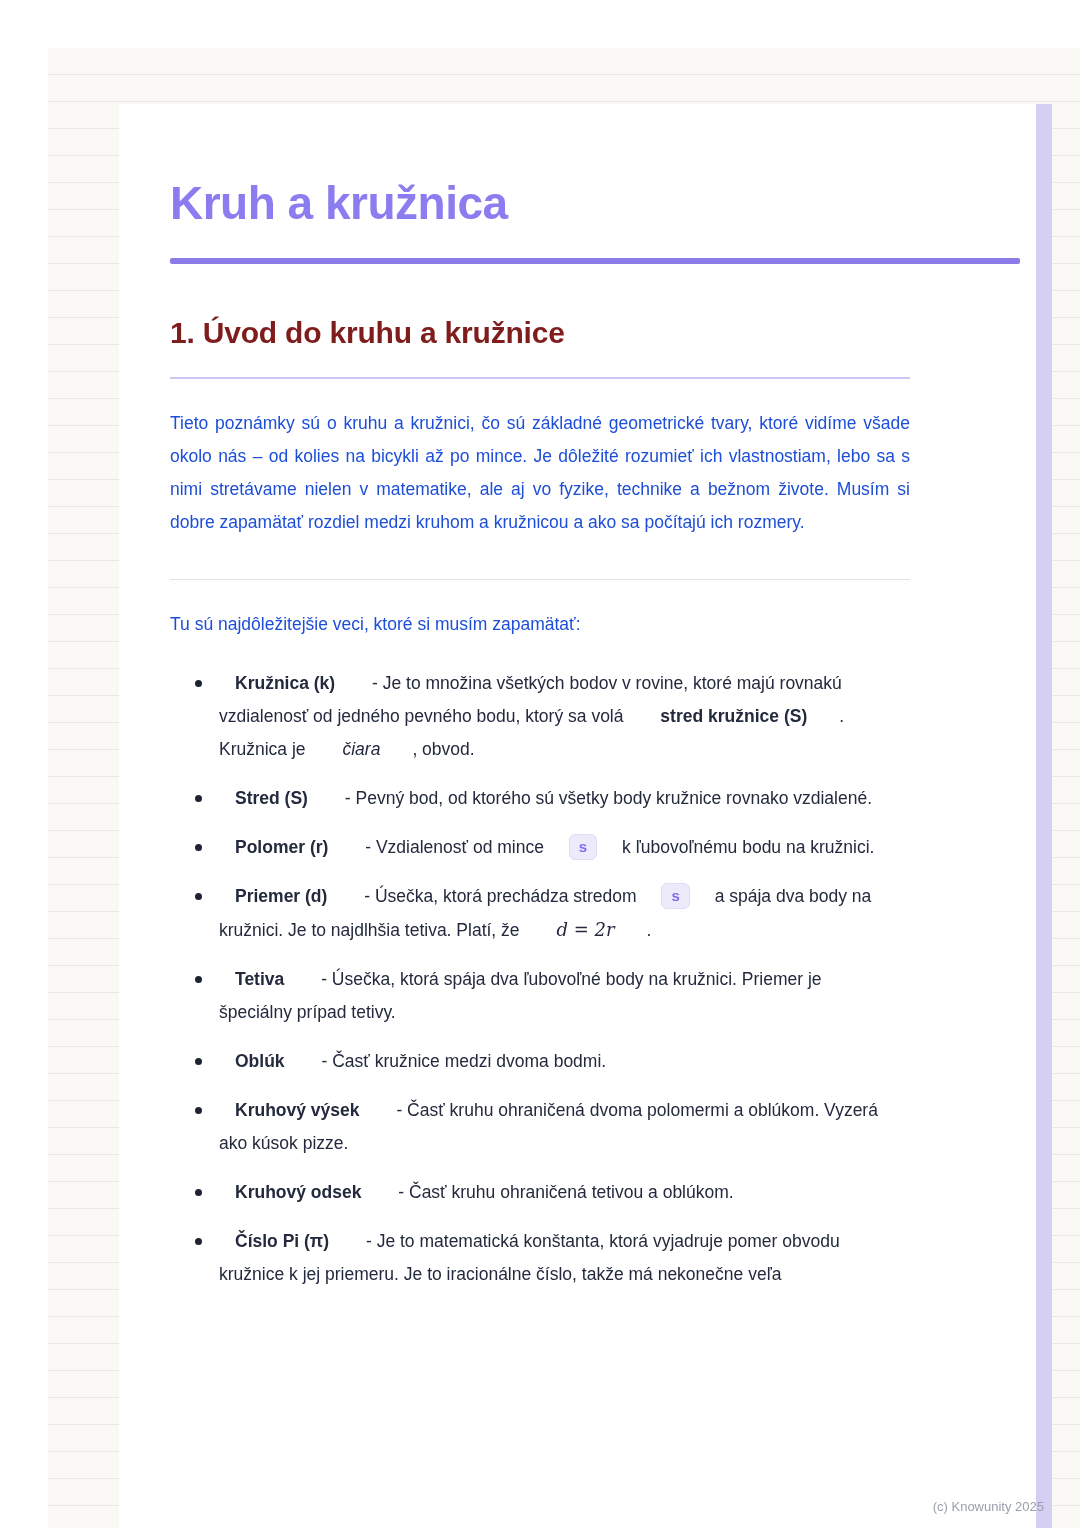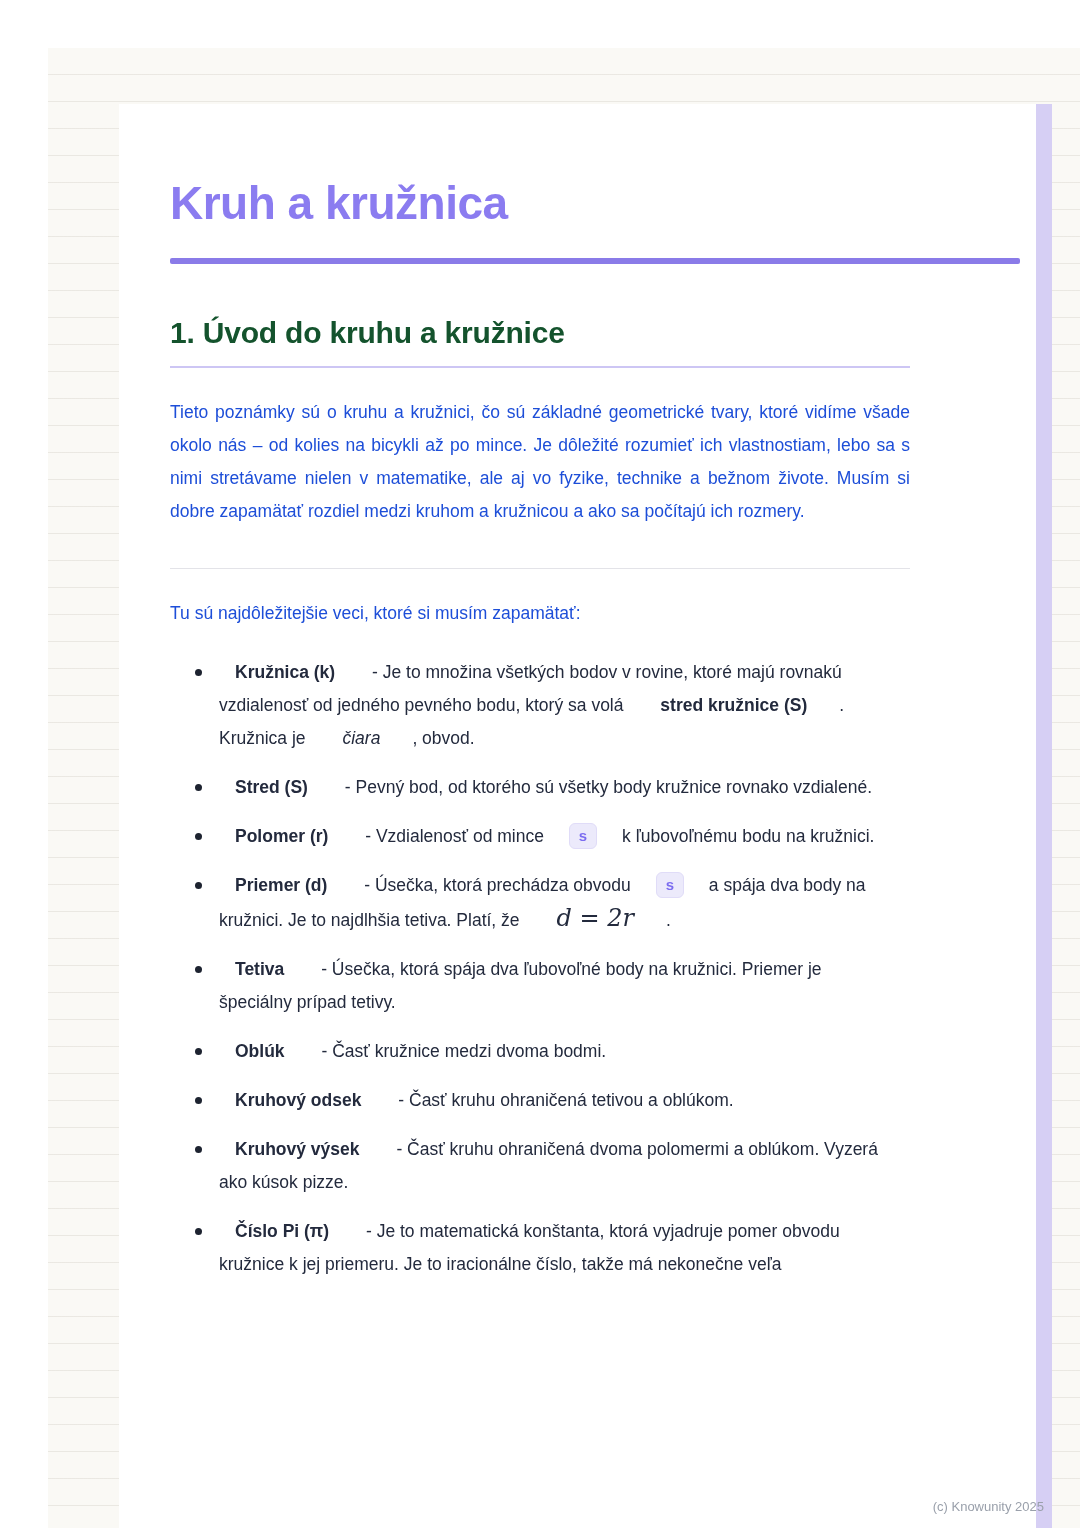--- a/index.html
+++ b/index.html
@@ -53,22 +53,22 @@
     border-radius: 2px;
     background: #8a7be8;
   }
 
   h2.section-heading {
     margin-top: 52px;
     width: 740px;
     font-size: 30px;
     font-weight: 700;
     letter-spacing: -0.2px;
-    color: #14532d;
-    padding-bottom: 16px;
+    color: #7f1d1d;
+    padding-bottom: 27px;
     border-bottom: 2px solid #cdc6f4;
   }
 
   .body-text {
     margin-top: 28px;
     width: 740px;
     font-size: 17.5px;
     line-height: 33px;
     color: #1d4ed8;
   }
@@ -103,21 +103,21 @@
     height: 7px;
     border-radius: 50%;
     background: #1d2330;
   }
 
   .seg-bold { font-weight: 700; }
   .seg-italic { font-style: italic; }
   .seg-math {
     font-family: "DejaVu Serif", serif;
     font-style: italic;
-    font-size: 24px;
+    font-size: 18px;
   }
   .seg-badge {
     display: inline-block;
     background: #eceafb;
     border: 1px solid #e0dcf8;
     color: #7b6cf0;
     border-radius: 6px;
     padding: 0 9px;
     margin: 0 4px;
     font-size: 15px;
@@ -152,25 +152,25 @@
 
     <hr class="divider">
 
 
     <p class="body-text">Tu sú najdôležitejšie veci, ktoré si musím zapamätať:</p>
 
     <ul class="def-list" id="bullet-list">
         <li><span class="seg-bold">Kružnica (k)</span><span class="seg-text"> - Je to množina všetkých bodov v rovine, ktoré majú rovnakú vzdialenosť od jedného pevného bodu, ktorý sa volá </span><span class="seg-bold">stred kružnice (S)</span><span class="seg-text">. Kružnica je </span><span class="seg-italic">čiara</span><span class="seg-text">, obvod.</span></li>
         <li><span class="seg-bold">Stred (S)</span><span class="seg-text"> - Pevný bod, od ktorého sú všetky body kružnice rovnako vzdialené.</span></li>
         <li><span class="seg-bold">Polomer (r)</span><span class="seg-text"> - Vzdialenosť od mince </span><span class="seg-badge">s</span><span class="seg-text"> k ľubovoľnému bodu na kružnici.</span></li>
-        <li><span class="seg-bold">Priemer (d)</span><span class="seg-text"> - Úsečka, ktorá prechádza obvodu </span><span class="seg-badge">s</span><span class="seg-text"> a spája dva body na kružnici. Je to najdlhšia tetiva. Platí, že </span><span class="seg-math">d = 2r</span><span class="seg-text">.</span></li>
+        <li><span class="seg-bold">Priemer (d)</span><span class="seg-text"> - Úsečka, ktorá prechádza stredom </span><span class="seg-badge">s</span><span class="seg-text"> a spája dva body na kružnici. Je to najdlhšia tetiva. Platí, že </span><span class="seg-math">d = 2r</span><span class="seg-text">.</span></li>
         <li><span class="seg-bold">Tetiva</span><span class="seg-text"> - Úsečka, ktorá spája dva ľubovoľné body na kružnici. Priemer je špeciálny prípad tetivy.</span></li>
         <li><span class="seg-bold">Oblúk</span><span class="seg-text"> - Časť kružnice medzi dvoma bodmi.</span></li>
+        <li><span class="seg-bold">Kruhový výsek</span><span class="seg-text"> - Časť kruhu ohraničená dvoma polomermi a oblúkom. Vyzerá ako kúsok pizze.</span></li>
         <li><span class="seg-bold">Kruhový odsek</span><span class="seg-text"> - Časť kruhu ohraničená tetivou a oblúkom.</span></li>
-        <li><span class="seg-bold">Kruhový výsek</span><span class="seg-text"> - Časť kruhu ohraničená dvoma polomermi a oblúkom. Vyzerá ako kúsok pizze.</span></li>
         <li><span class="seg-bold">Číslo Pi (π)</span><span class="seg-text"> - Je to matematická konštanta, ktorá vyjadruje pomer obvodu kružnice k jej priemeru. Je to iracionálne číslo, takže má nekonečne veľa</span></li>
       </ul>
 
   </div>
 
   <div class="side-strip"></div>
 
   <div class="footer">(c) Knowunity 2025</div>
 
 </div>

